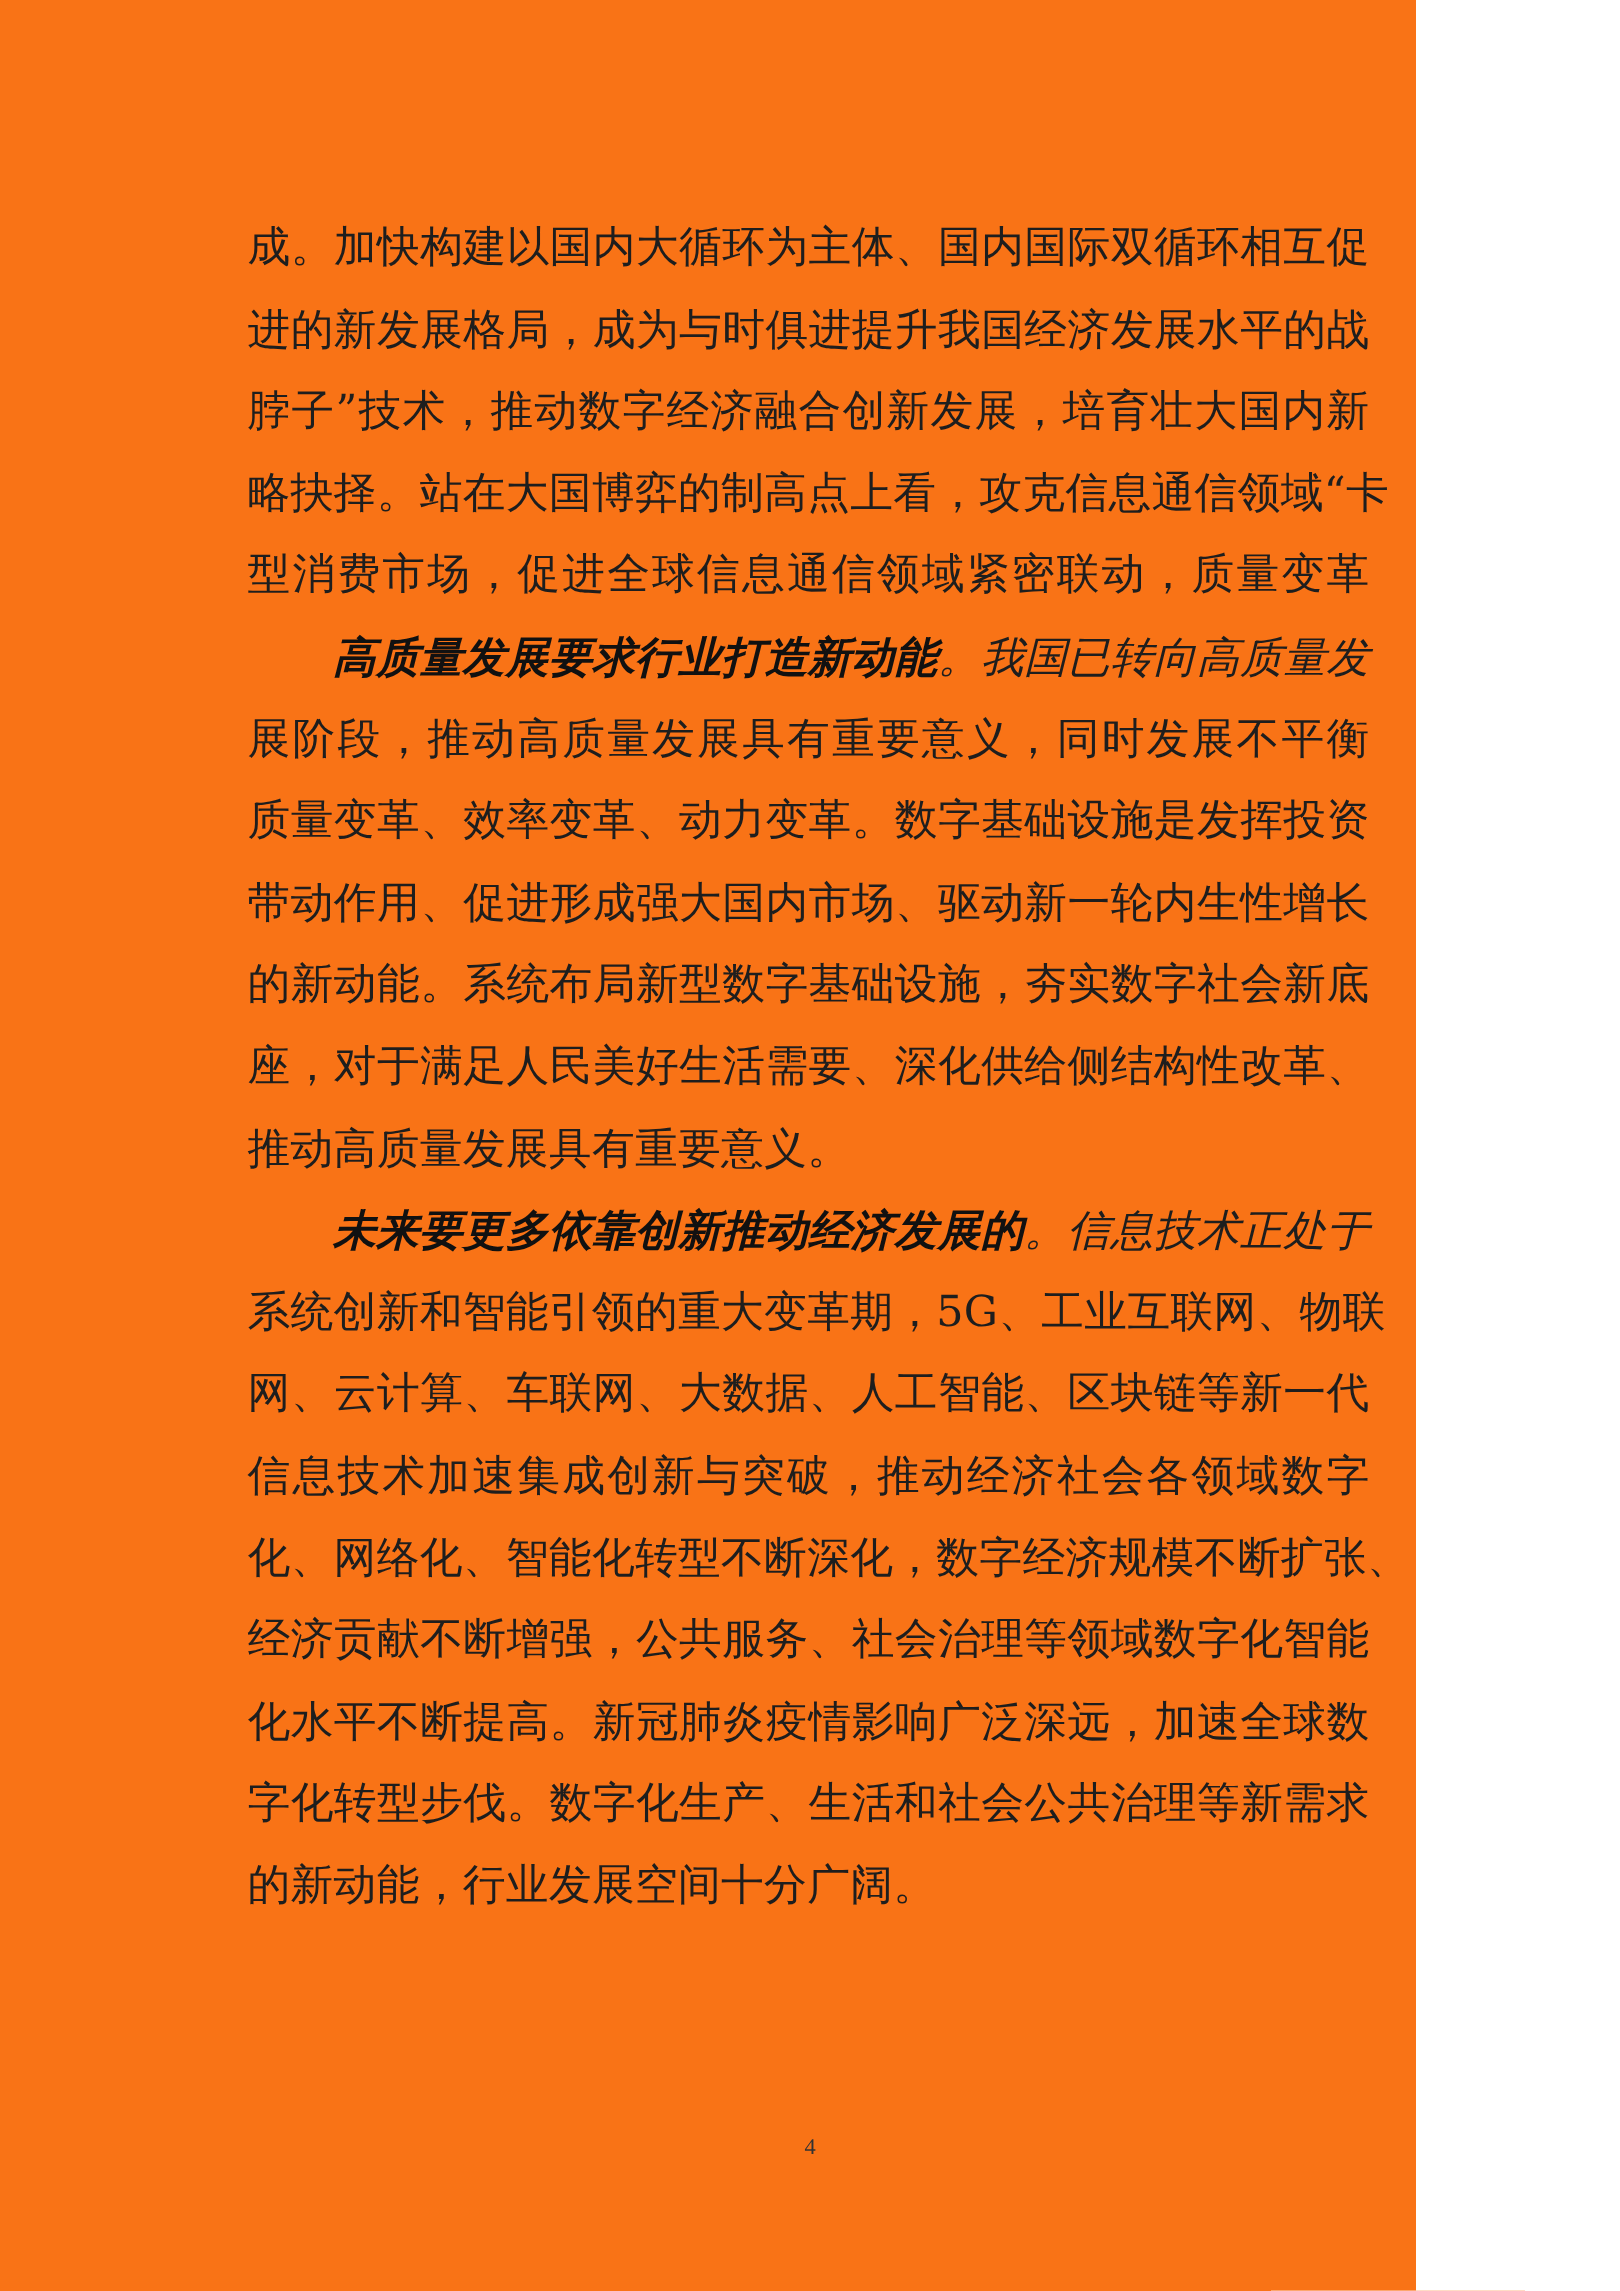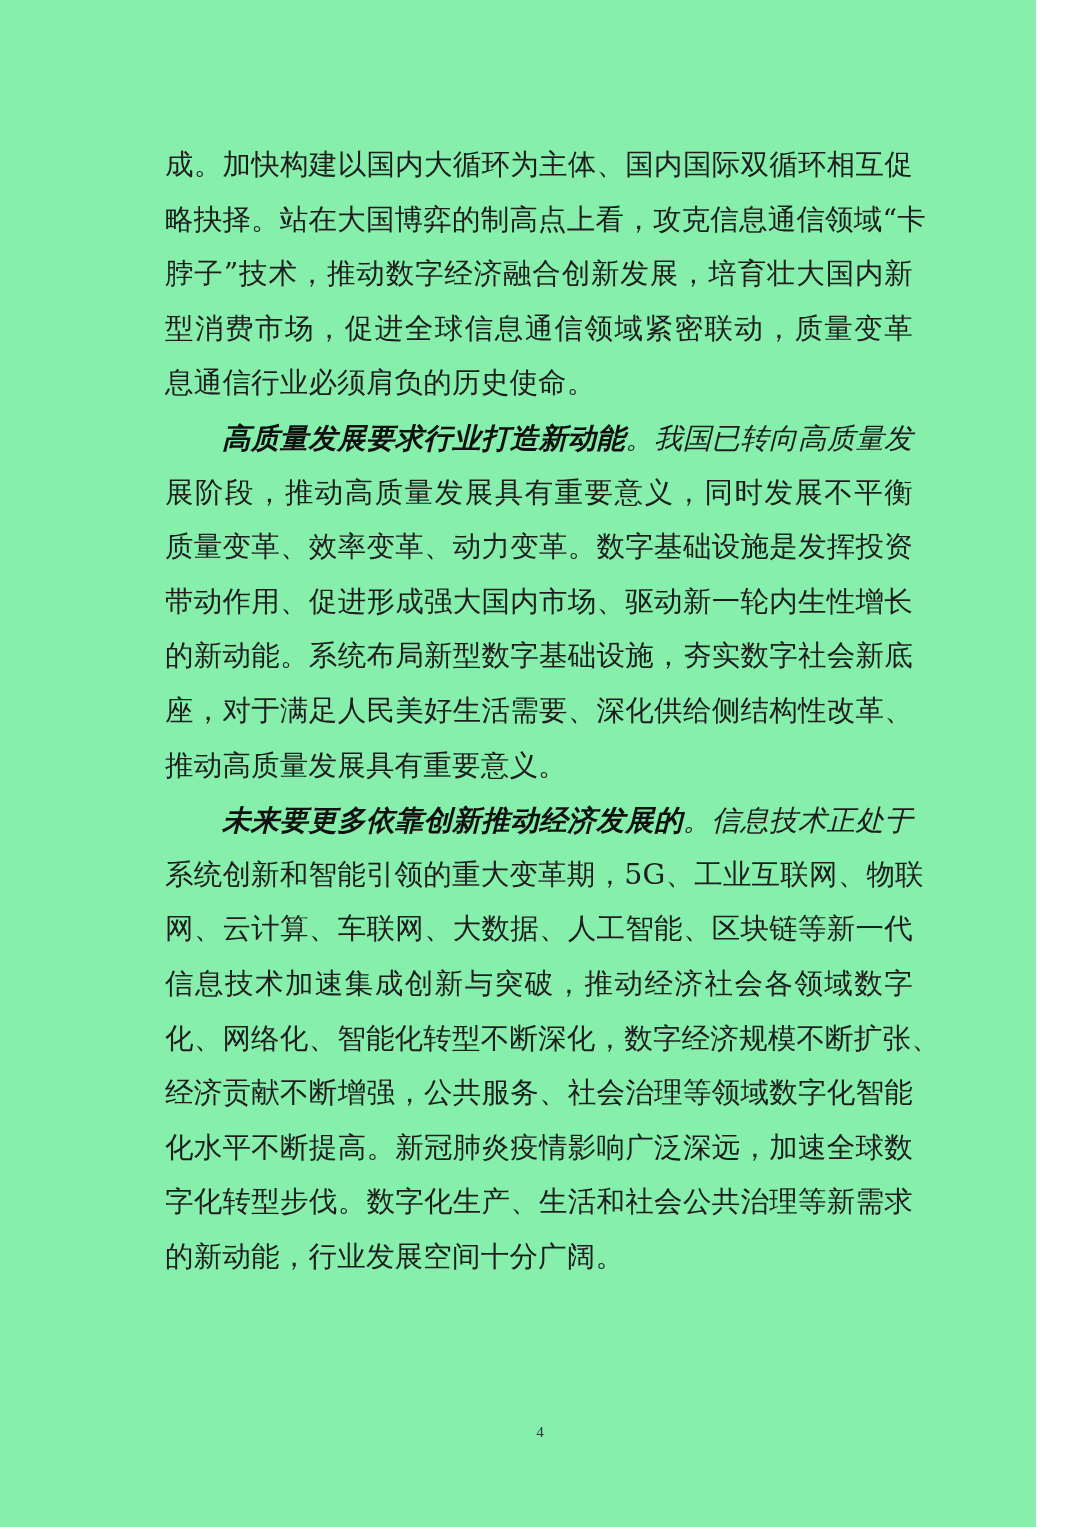--- a/index.html
+++ b/index.html
@@ -7,22 +7,22 @@
       width: 1080px;
       height: 1527px;
       position: relative;
       overflow: hidden;
       font-family: "DejaVu Serif", "Liberation Serif", serif;
       color: #1e1e1e;
     }
     .page {
       position: absolute;
       left: 0; top: 0;
-      width: 1036px; height: 1527px;
-      background: #86efac;
+      width: 944px; height: 1527px;
+      background: #f97316;
     }
     .body-text {
       position: absolute;
       left: 165px;
       top: 138px;
       width: 760px;
     }
     .line {
       height: 54.6px;
       line-height: 54.6px;
@@ -51,24 +51,24 @@
     }
   </style>
 </head>
 <body>
 
 <div class="page">
   <div class="body-text">
 
     <div>
       <div class="line">成。加快构建以国内大循环为主体、国内国际双循环相互促</div>
+      <div class="line">进的新发展格局，成为与时俱进提升我国经济发展水平的战</div>
+      <div class="line">脖子”技术，推动数字经济融合创新发展，培育壮大国内新</div>
       <div class="line">略抉择。站在大国博弈的制高点上看，攻克信息通信领域“卡</div>
-      <div class="line">脖子”技术，推动数字经济融合创新发展，培育壮大国内新</div>
       <div class="line">型消费市场，促进全球信息通信领域紧密联动，质量变革</div>
-      <div class="line last">息通信行业必须肩负的历史使命。</div>
     </div>
 
     <div>
       <div class="line indent"><span class="bold">高质量发展要求行业打造新动能</span><span>。我国已转向高质量发</span></div>
       <div class="line">展阶段，推动高质量发展具有重要意义，同时发展不平衡</div>
       <div class="line">质量变革、效率变革、动力变革。数字基础设施是发挥投资</div>
       <div class="line">带动作用、促进形成强大国内市场、驱动新一轮内生性增长</div>
       <div class="line">的新动能。系统布局新型数字基础设施，夯实数字社会新底</div>
       <div class="line">座，对于满足人民美好生活需要、深化供给侧结构性改革、</div>
       <div class="line last">推动高质量发展具有重要意义。</div>

